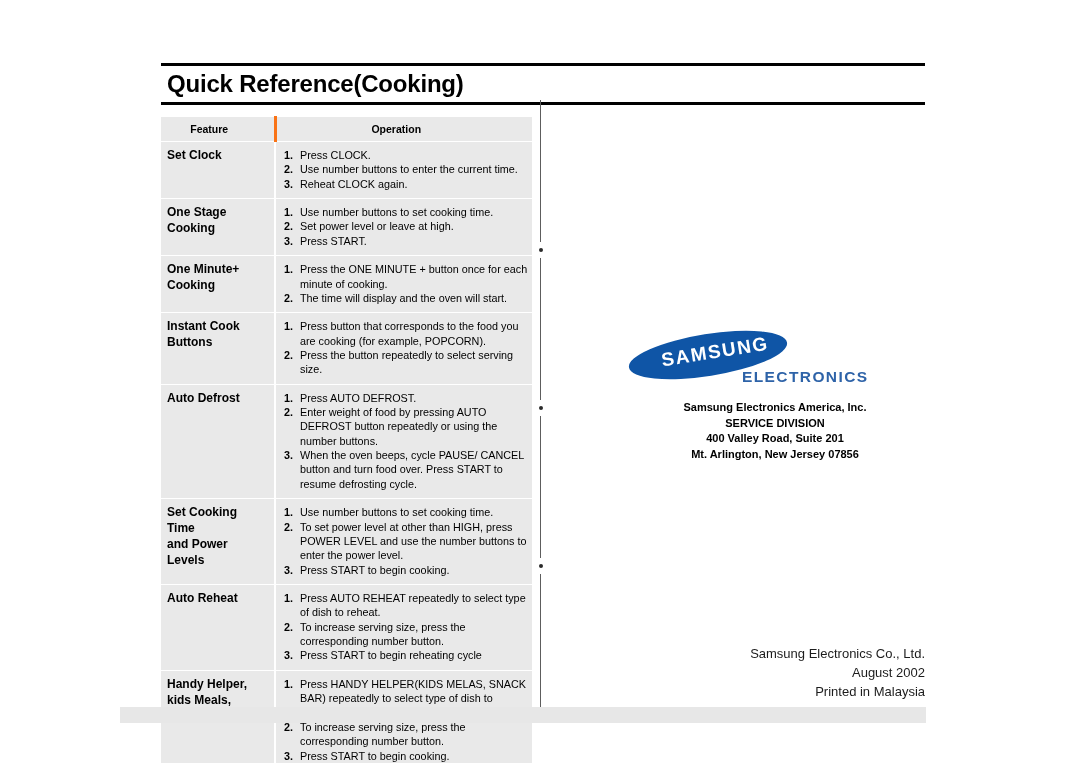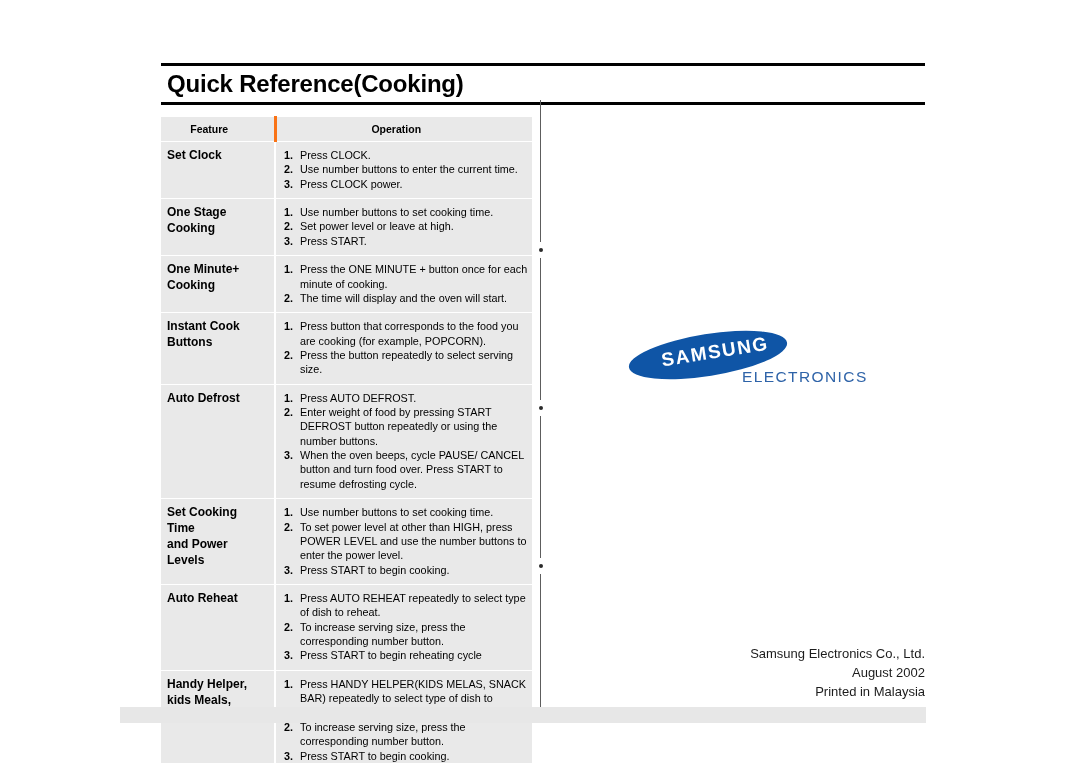--- a/index.html
+++ b/index.html
@@ -169,21 +169,21 @@
     letter-spacing: 1.6px;
     transform: rotate(-9deg);
     line-height: 1;
   }
   #logo-electronics {
     position: absolute;
     left: 122px;
     top: 36px;
     color: #2e63a8;
     font-size: 15.5px;
-    font-weight: normal;
+    font-weight: bold;
     letter-spacing: 1.4px;
   }
 
   #service-address {
     margin-top: 6px;
     font-size: 11px;
     font-weight: bold;
     line-height: 1.42;
     text-align: center;
   }
@@ -242,21 +242,21 @@
             <li>
               <span class="num">1.</span>
               <span class="txt">Press CLOCK.</span>
             </li>
             <li>
               <span class="num">2.</span>
               <span class="txt">Use number buttons to enter the current time.</span>
             </li>
             <li>
               <span class="num">3.</span>
-              <span class="txt">Press CLOCK power.</span>
+              <span class="txt">Reheat CLOCK again.</span>
             </li>
           </ul>
         </td>
       </tr>
       <tr>
         <td class="feature-cell">
           <span class="fline">One Stage</span>
           <span class="fline">Cooking</span>
         </td>
         <td class="operation-cell">
@@ -317,21 +317,21 @@
           <span class="fline">Auto Defrost</span>
         </td>
         <td class="operation-cell">
           <ul class="step-list">
             <li>
               <span class="num">1.</span>
               <span class="txt">Press AUTO DEFROST.</span>
             </li>
             <li>
               <span class="num">2.</span>
-              <span class="txt">Enter weight of food by pressing START DEFROST button repeatedly or using the number buttons.</span>
+              <span class="txt">Enter weight of food by pressing AUTO DEFROST button repeatedly or using the number buttons.</span>
             </li>
             <li>
               <span class="num">3.</span>
               <span class="txt">When the oven beeps, cycle PAUSE/ CANCEL button and turn food over. Press START to resume defrosting cycle.</span>
             </li>
           </ul>
         </td>
       </tr>
       <tr>
         <td class="feature-cell">
@@ -411,20 +411,26 @@
   <div class="dot" style="top:464px;"></div>
   <div class="seg" style="top:474px; height:136px;"></div>
 </div>
 
 <div id="brand-block">
   <div id="samsung-logo">
     <div id="logo-ellipse"></div>
     <div id="logo-wordmark">SAMSUNG</div>
     <div id="logo-electronics">ELECTRONICS</div>
   </div>
+  <div id="service-address">
+      <span class="addr-line">Samsung Electronics America, Inc.</span>
+      <span class="addr-line">SERVICE DIVISION</span>
+      <span class="addr-line">400 Valley Road, Suite 201</span>
+      <span class="addr-line">Mt. Arlington, New Jersey 07856</span>
+    </div>
 </div>
 
 <div id="footer-imprint">
     <span class="imprint-line">Samsung Electronics Co., Ltd.</span>
     <span class="imprint-line">August  2002</span>
     <span class="imprint-line">Printed in Malaysia</span>
   </div>
 
 <div id="bottom-band"></div>
 

